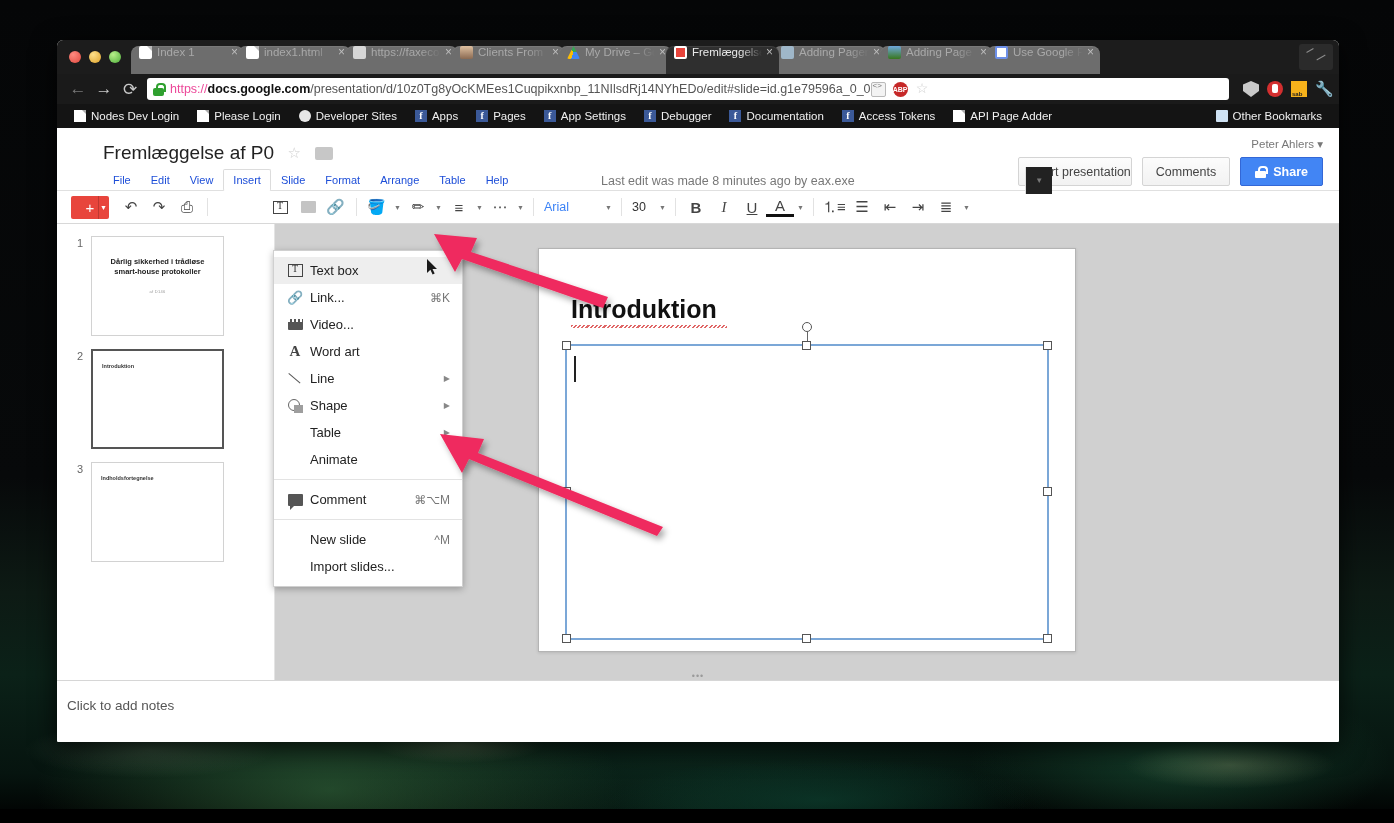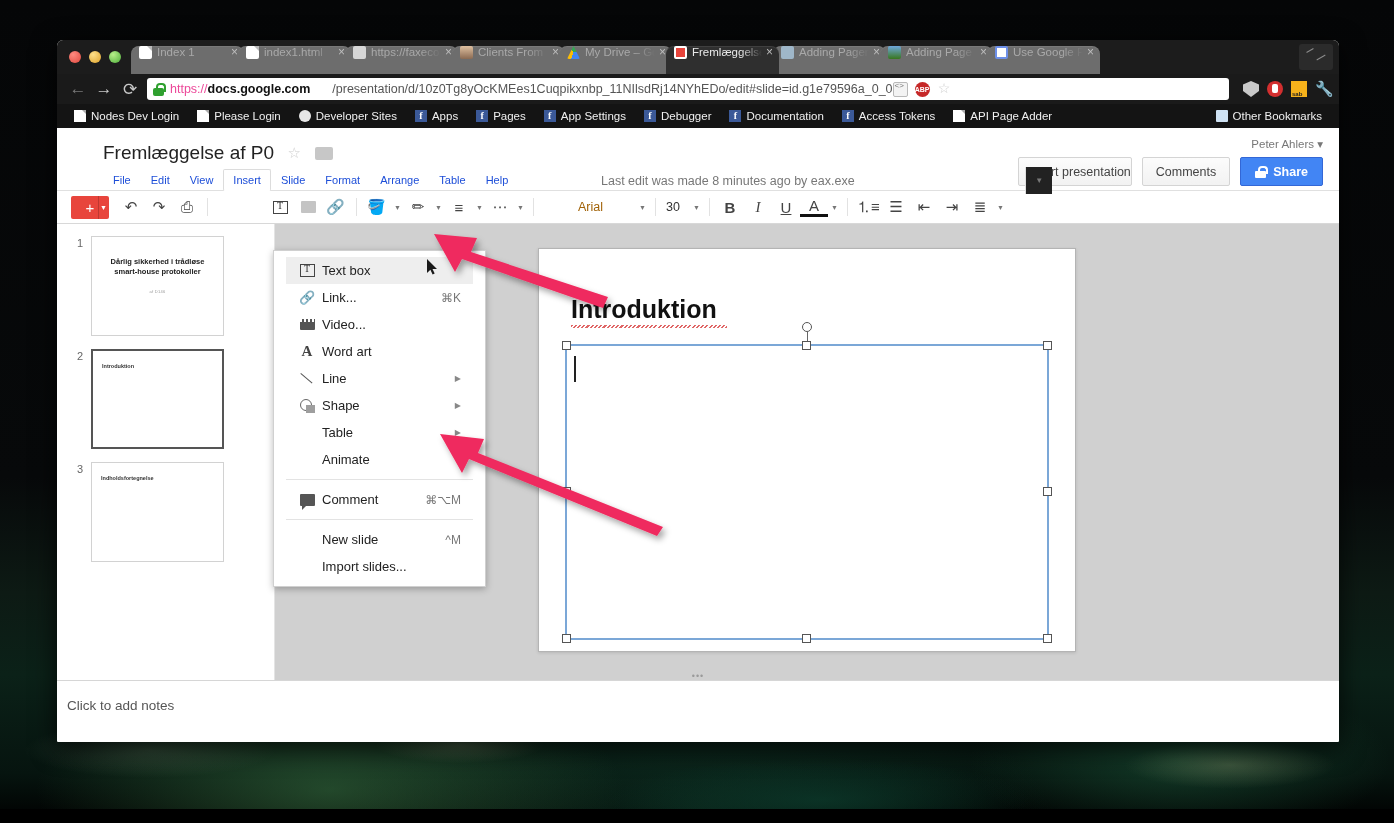--- a/index.html
+++ b/index.html
@@ -89,21 +89,21 @@
     overflow:hidden;
   }
   .lock{
     width:11px;height:13px;flex:none;margin-right:6px;position:relative;
   }
   .lock:before{content:"";position:absolute;left:0;bottom:0;width:11px;height:8px;background:#2fa02f;border-radius:2px;}
   .lock:after{content:"";position:absolute;left:2.5px;top:0;width:6px;height:7px;border:2px solid #2fa02f;border-bottom:0;border-radius:4px 4px 0 0;}
   .url{white-space:nowrap; overflow:hidden;}
   .url .scheme{color:#ec4899;}
   .url .host{color:#111; font-weight:bold;}
-  .url .path{color:#555;margin-left:22px;}
+  .url .path{color:#555;}
   .omni-icons{display:flex;align-items:center;gap:7px;padding-right:2px;}
   .oi{width:15px;height:15px;flex:none;}
   .oi-code{border:1px solid #b9b9b9;border-radius:2px;background:#f3f3f3;position:relative;}
   .oi-code:after{content:"<>";position:absolute;left:1px;top:-2px;font-size:8px;color:#777;}
   .oi-abp{border-radius:50%;background:#c62828;color:#fff;font-size:7px;font-weight:bold;display:flex;align-items:center;justify-content:center;}
   .oi-star{color:#cfcfcf;font-size:14px;line-height:13px;text-align:center;}
   .ext-icons{display:flex;align-items:center;gap:8px;margin-left:8px;}
   .ex{width:16px;height:16px;flex:none;}
   .ex-shield{background:#c9c9c9;clip-path:polygon(50% 0,100% 22%,100% 62%,50% 100%,0 62%,0 22%);}
   .ex-stop{border-radius:50%;background:#d32f2f;position:relative;}
@@ -148,21 +148,21 @@
   
   .toolbar{height:34px;border-top:1px solid #e0e0e0;border-bottom:1px solid #d8d8d8;background:#fff;
            display:flex;align-items:center;padding:0 8px;gap:0;}
   .newbtn{width:38px;height:23px;background:#e8453c;border-radius:2px;color:#fff;display:flex;align-items:center;
           justify-content:center;font-size:15px;margin:0 8px 0 6px;position:relative;}
   .newbtn:after{content:"";position:absolute;right:10px;top:0;bottom:0;width:1px;background:rgba(0,0,0,.18);}
   .newbtn .nc{position:absolute;right:2px;font-size:7px;}
   .tb{width:28px;height:26px;display:flex;align-items:center;justify-content:center;color:#444;font-size:15px;flex:none;}
   .tsep{width:1px;height:18px;background:#e2e2e2;margin:0 6px;flex:none;}
   .tcaret{font-size:7px;color:#777;width:13px;text-align:center;flex:none;}
-  .fontname{font-size:12.5px;color:#a16207;width:62px;padding-left:4px;margin-left:34px;}
+  .fontname{font-size:12.5px;color:#3b82f6;width:62px;padding-left:4px;}
   .fontsize{font-size:12.5px;color:#333;width:28px;text-align:left;padding-left:4px;}
 
   
   .workspace{flex:1;display:flex;min-height:0;background:#fff;}
   .filmstrip{width:218px;background:#fff;border-right:1px solid #e4e4e4;padding:12px 0 0 0;position:relative;}
   .thumbrow{display:flex;align-items:flex-start;margin-bottom:13px;padding-left:6px;}
   .thumbnum{width:20px;text-align:right;font-size:11px;color:#666;padding-top:1px;margin-right:8px;}
   .thumb{width:133px;height:100px;background:#fff;border:1px solid #d2d2d2;position:relative;overflow:hidden;}
   .thumb.sel{border:2px solid #555;}
   .t1-title{position:absolute;left:10px;right:10px;top:20px;text-align:center;font-size:7.5px;font-weight:bold;color:#222;line-height:1.35;}
@@ -177,23 +177,23 @@
   .caret{position:absolute;left:7px;top:10px;width:1.5px;height:26px;background:#222;}
   .handle{position:absolute;width:9px;height:9px;background:#fff;border:1px solid #555;}
   .rot{position:absolute;left:50%;top:-24px;margin-left:-5px;width:10px;height:10px;border:1px solid #555;border-radius:50%;background:#fff;}
   .rotstem{position:absolute;left:50%;top:-14px;width:1px;height:14px;background:#666;}
   .notes{height:62px;background:#fff;border-top:1px solid #d6d6d6;position:relative;}
   .notesgrip{position:absolute;left:50%;top:-8px;margin-left:-9px;width:18px;height:8px;color:#9a9a9a;font-size:9px;text-align:center;line-height:6px;letter-spacing:1px;}
   .notestext{position:absolute;left:10px;top:17px;font-size:13.5px;color:#555;}
 
   
   .dropdown{
-    position:absolute;left:216px;top:210px;width:213px;background:#fff;
+    position:absolute;left:216px;top:210px;width:190px;background:#fff;
     border:1px solid #d0d0d0;box-shadow:0 2px 7px rgba(0,0,0,.28);
-    padding:6px 12px;z-index:80;font-size:13px;color:#222;
+    padding:6px 0;z-index:80;font-size:13px;color:#222;
   }
   .ditem{height:27px;display:flex;align-items:center;padding:0 10px;position:relative;}
   .ditem.hl{background:#eeeeee;}
   .dicon{width:22px;flex:none;display:flex;align-items:center;justify-content:center;color:#555;font-size:13px;}
   .dlabel{flex:1;padding-left:4px;}
   .dshort{color:#777;font-size:12px;padding-right:2px;}
   .darrow{color:#888;font-size:8px;padding-right:2px;}
   .dsep{height:1px;background:#e3e3e3;margin:6px 0;}
   .cursor{position:absolute;left:370px;top:219px;width:11px;height:16px;z-index:90;}
   .ic-textbox{width:15px;height:13px;border:1px solid #444;position:relative;display:inline-block;}

